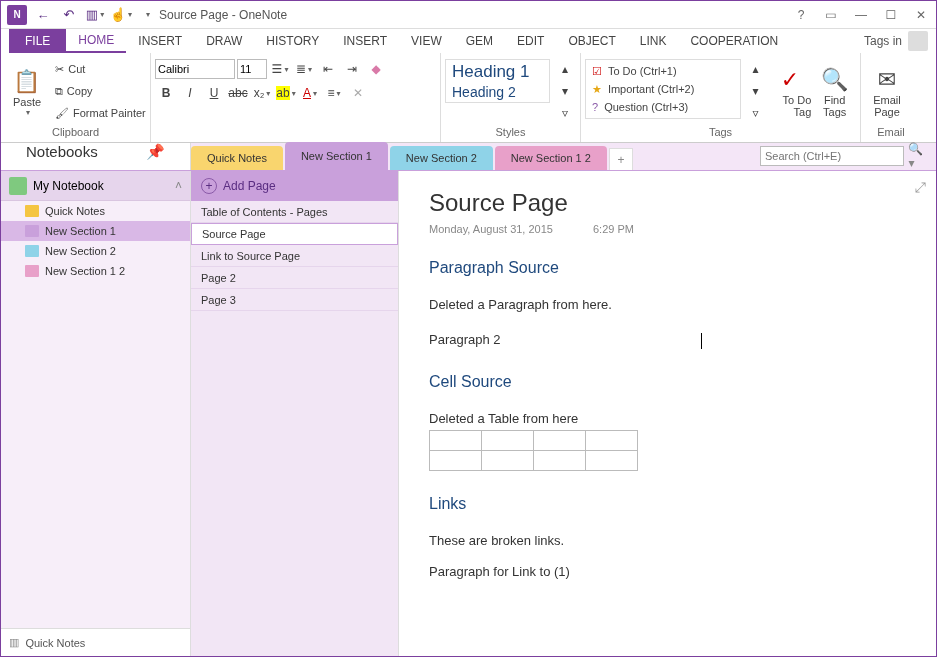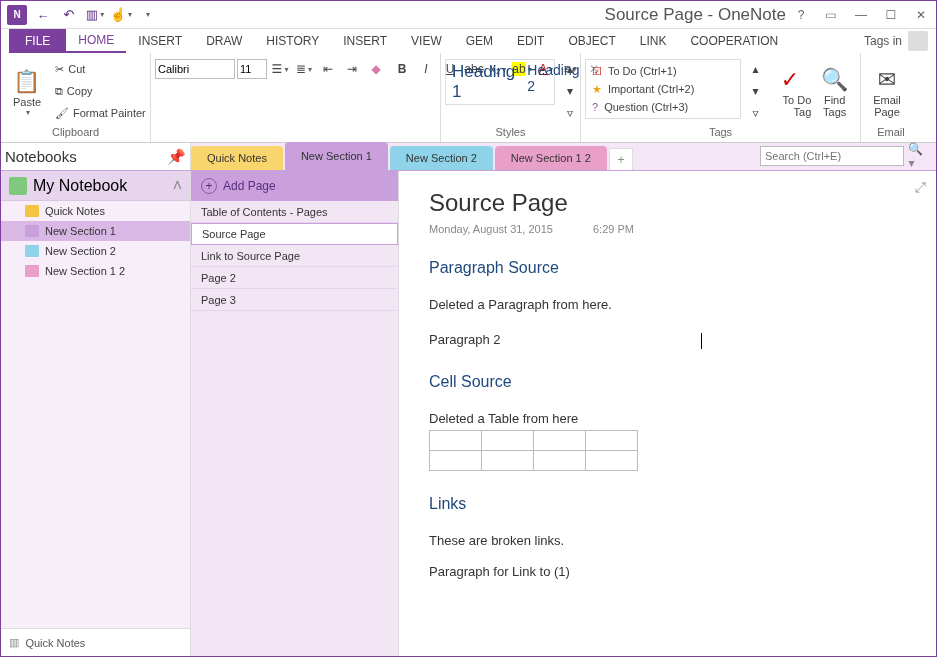--- a/index.html
+++ b/index.html
@@ -3,21 +3,21 @@
 <meta charset="utf-8">
 <style>
 * { box-sizing: border-box; margin: 0; padding: 0; font-family: "Segoe UI", Tahoma, sans-serif; }
 body { width: 937px; height: 657px; overflow: hidden; border: 1px solid #7b3f9e; background: #fff; font-size: 12px; }
 
 
 .titlebar { height: 28px; background: #fff; display: flex; align-items: center; border-bottom: 1px solid #ddd; }
 .titlebar .qat { display: flex; align-items: center; gap: 2px; padding-left: 4px; }
 .titlebar .qat .qat-btn { width: 24px; height: 22px; display: flex; align-items: center; justify-content: center; color: #5a2d82; font-size: 13px; }
 .titlebar .qat .onenote-icon { width: 20px; height: 20px; background: #7b3f9e; color: #fff; display: flex; align-items: center; justify-content: center; font-size: 10px; font-weight: bold; border-radius: 2px; }
-.titlebar .title { flex: 1; text-align: right; font-size: 17px; color: #555; }
+.titlebar .title { flex: 1; text-align: left; font-size: 12px; color: #555; }
 .titlebar .winctrl { display: flex; gap: 0; }
 .titlebar .winctrl div { width: 30px; height: 22px; display: flex; align-items: center; justify-content: center; color: #666; font-size: 12px; }
 
 
 .menutabs { height: 24px; display: flex; align-items: center; background: #fff; padding-left: 8px; }
 .menutabs .tab { padding: 0 12px; height: 24px; display: flex; align-items: center; font-size: 12px; color: #444; }
 .menutabs .tab.file { background: #7b3f9e; color: #fff; padding: 0 16px; }
 .menutabs .tab.active { color: #7b3f9e; border-bottom: 2px solid #7b3f9e; padding-bottom: 0; }
 .menutabs .signin { margin-left: auto; padding-right: 8px; display: flex; align-items: center; gap: 6px; color: #555; }
 .menutabs .signin .avatar { width: 20px; height: 20px; background: #ddd; border-radius: 2px; }
@@ -27,45 +27,45 @@
 .ribbon .group { border-right: 1px solid #ddd; display: flex; flex-direction: column; padding: 2px 4px; }
 .ribbon .group .groupbody { flex: 1; display: flex; align-items: flex-start; gap: 2px; padding-top: 4px; }
 .ribbon .group .grouplabel { text-align: center; font-size: 11px; color: #666; padding-bottom: 2px; }
 .ribbon .bigbtn { display: flex; flex-direction: column; align-items: center; justify-content: center; width: 44px; height: 66px; font-size: 11px; color: #444; }
 .ribbon .bigbtn .ico { font-size: 22px; height: 28px; display: flex; align-items: center; justify-content: center; }
 .ribbon .cutcol { display: flex; flex-direction: column; gap: 2px; padding-left: 4px; }
 .ribbon .cutcol div { display: flex; align-items: center; gap: 4px; height: 20px; font-size: 11px; color: #444; }
 .ribbon .fontrow { display: flex; gap: 2px; align-items: center; }
 .ribbon .fontsel { border: 1px solid #bbb; height: 20px; font-size: 11px; padding: 0 2px; background: #fff; }
 .ribbon .iconbtn { width: 22px; height: 20px; display: flex; align-items: center; justify-content: center; color: #444; font-size: 12px; }
-.ribbon .basictext { display: flex; flex-direction: row; gap: 4px; }
-.ribbon .styles { display: flex; flex-direction: row; gap: 12px; border: 1px solid #ddd; padding: 2px 6px; width: 110px; }
+.ribbon .basictext { display: flex; flex-direction: column; gap: 4px; }
+.ribbon .styles { display: flex; flex-direction: column; gap: 2px; border: 1px solid #ddd; padding: 2px 6px; width: 110px; }
 .ribbon .styles .h1 { color: #1f497d; font-size: 17px; font-family: "Calibri Light", sans-serif; }
 .ribbon .styles .h2 { color: #1f497d; font-size: 14px; font-family: "Calibri Light", sans-serif; }
 .ribbon .tagbox { border: 1px solid #ddd; width: 160px; height: 60px; display: flex; flex-direction: column; padding: 2px; }
 .ribbon .tagbox .tagitem { display: flex; align-items: center; gap: 6px; height: 18px; font-size: 11px; color: #444; padding-left: 4px; }
 
 
 .strip { height: 28px; background: #f4e6f7; display: flex; align-items: stretch; border-bottom: 1px solid #c9a0db; }
-.strip .nbheader { width: 190px; display: flex; align-items: center; padding: 0 4px; font-size: 15px; color: #333; background: #fff; border-right: 1px solid #ddd; }
+.strip .nbheader { width: 190px; display: flex; align-items: flex-start; padding: 0 25px; font-size: 15px; color: #333; background: #fff; border-right: 1px solid #ddd; }
 .strip .nbheader .pin { margin-left: auto; color: #888; }
 .strip .sectiontabs { flex: 1; display: flex; align-items: flex-end; position: relative; }
 .strip .sectab { height: 24px; padding: 0 16px; display: flex; align-items: center; font-size: 11px; border-radius: 4px 4px 0 0; margin-right: 2px; margin-top: 4px; color: #333; }
 .strip .sectab.yellow { background: #f9d56e; }
 .strip .sectab.purple { background: #c9a0db; height: 28px; margin-top: 0; }
 .strip .sectab.blue { background: #8fd3e8; }
 .strip .sectab.pink { background: #e8a0c9; }
 .strip .addtab { width: 24px; display: flex; align-items: center; justify-content: center; color: #888; background: #fff; border: 1px solid #ddd; border-bottom: none; height: 22px; margin-top: 6px; }
 .strip .searchbox { margin-left: auto; width: 170px; margin-right: 6px; display: flex; align-items: center; }
 .strip .searchbox input { width: 100%; height: 20px; border: 1px solid #bbb; font-size: 11px; padding: 0 4px; color: #888; }
 
 
 .main { display: flex; height: calc(657px - 28px - 24px - 90px - 28px - 2px); }
 .nbpanel { width: 190px; background: #f7eef9; border-right: 1px solid #ddd; display: flex; flex-direction: column; }
-.nbpanel .nbitem { display: flex; align-items: center; height: 30px; padding: 0 8px; font-size: 16px; background: #e6d5ec; border-bottom: 1px solid #d9c5e0; }
+.nbpanel .nbitem { display: flex; align-items: center; height: 30px; padding: 0 8px; font-size: 12px; background: #e6d5ec; border-bottom: 1px solid #d9c5e0; }
 .nbpanel .nbitem .nbico { width: 18px; height: 18px; background: #7fc97f; margin-right: 6px; border-radius: 2px; }
 .nbpanel .nbitem .chev { margin-left: auto; color: #888; }
 .nbpanel .secitem { display: flex; align-items: center; height: 20px; padding: 0 8px 0 24px; font-size: 11px; color: #333; }
 .nbpanel .secitem .swatch { width: 14px; height: 12px; margin-right: 6px; border-radius: 1px; }
 .nbpanel .secitem.sel { background: #d9b8e6; }
 .nbpanel .qn { margin-top: auto; height: 28px; display: flex; align-items: center; padding: 0 8px; font-size: 11px; color: #555; border-top: 1px solid #ddd; background: #fff; }
 .nbpanel .qn .ico { margin-right: 6px; color: #888; }
 
 .pagelist { width: 208px; background: #f2e6f5; border-right: 1px solid #ddd; display: flex; flex-direction: column; }
 .pagelist .addpage { height: 30px; background: #c9a0db; display: flex; align-items: center; padding: 0 10px; font-size: 12px; color: #5a2d82; }

